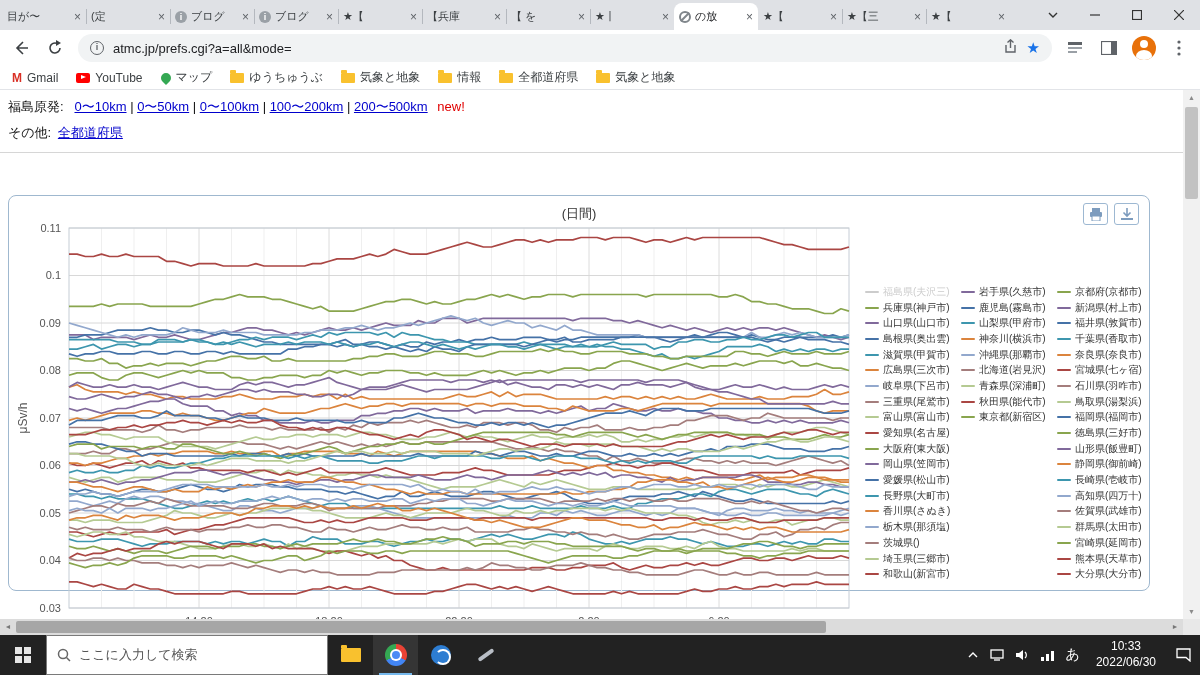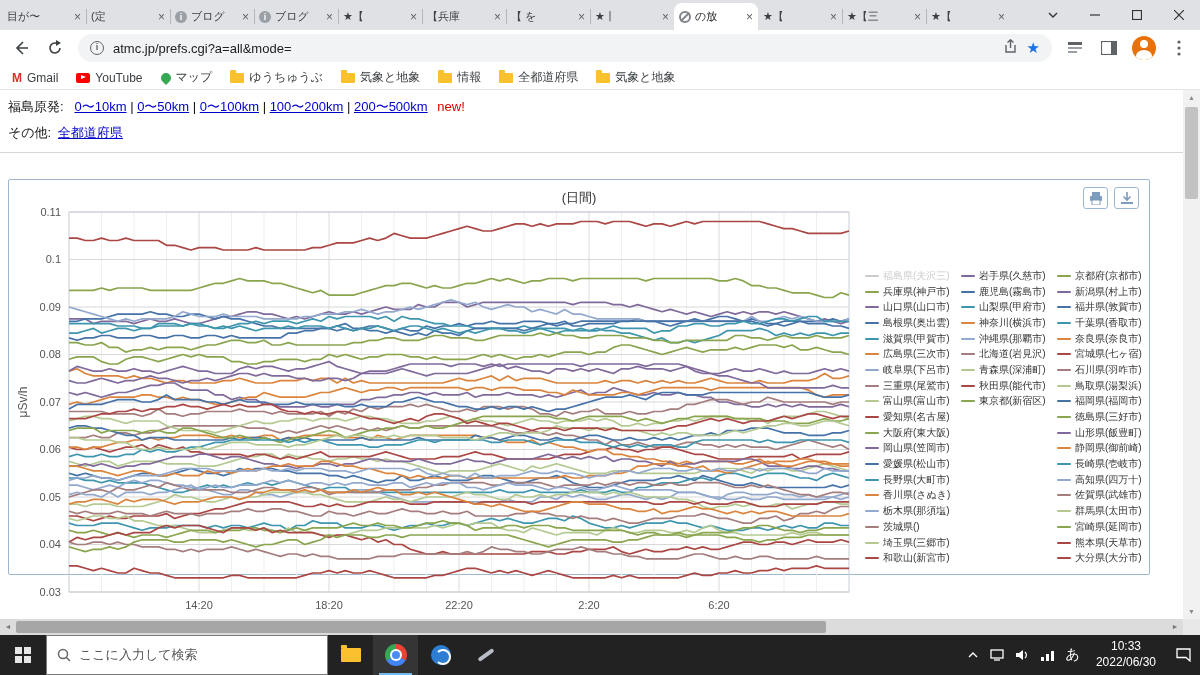--- a/index.html
+++ b/index.html
@@ -46,21 +46,21 @@
   
   .page{position:absolute;top:90px;left:0;right:0;bottom:40px;background:#fff;font-size:13px;color:#111}
   .prow{margin:8px 0 0 8px}
   .prow a,.viewrow a{color:#0000cc;text-decoration:underline}
   .sep-txt{color:#111}
   .new{color:#e00000;margin-left:6px}
   .hrline{border:none;border-top:1px solid #d6d6d6;margin:10px 0 0}
   .viewrow{margin:14px 0 0 8px}
 
   
-  .panel{position:absolute;left:8px;top:89px;width:1142px;height:396px;border:1px solid #9fb8cf;border-radius:2px;background:#fff}
+  .panel{position:absolute;left:8px;top:105px;width:1142px;height:396px;border:1px solid #9fb8cf;border-radius:8px;background:#fff}
   .chart-title{position:absolute;top:9px;left:0;right:0;text-align:center;font-size:13px;color:#333}
   .export{position:absolute;top:7px;right:10px;display:flex;gap:6px}
   .exbtn{width:25px;height:22px;border:1px solid #9db8d2;border-radius:3px;background:#fff;display:flex;align-items:center;justify-content:center}
   #chart-wrap{position:absolute;left:4px;top:26px;width:848px;height:412px}
   #legend{position:absolute;left:856px;top:88px;display:flex;gap:2px}
   .leg-col{width:94px}
   .leg-item{display:flex;align-items:center;gap:4px;height:15.7px;font-size:10px;color:#333;white-space:nowrap;overflow:hidden}
   .swatch{width:14px;height:2px;flex:0 0 14px;border-radius:1px}
 
   

